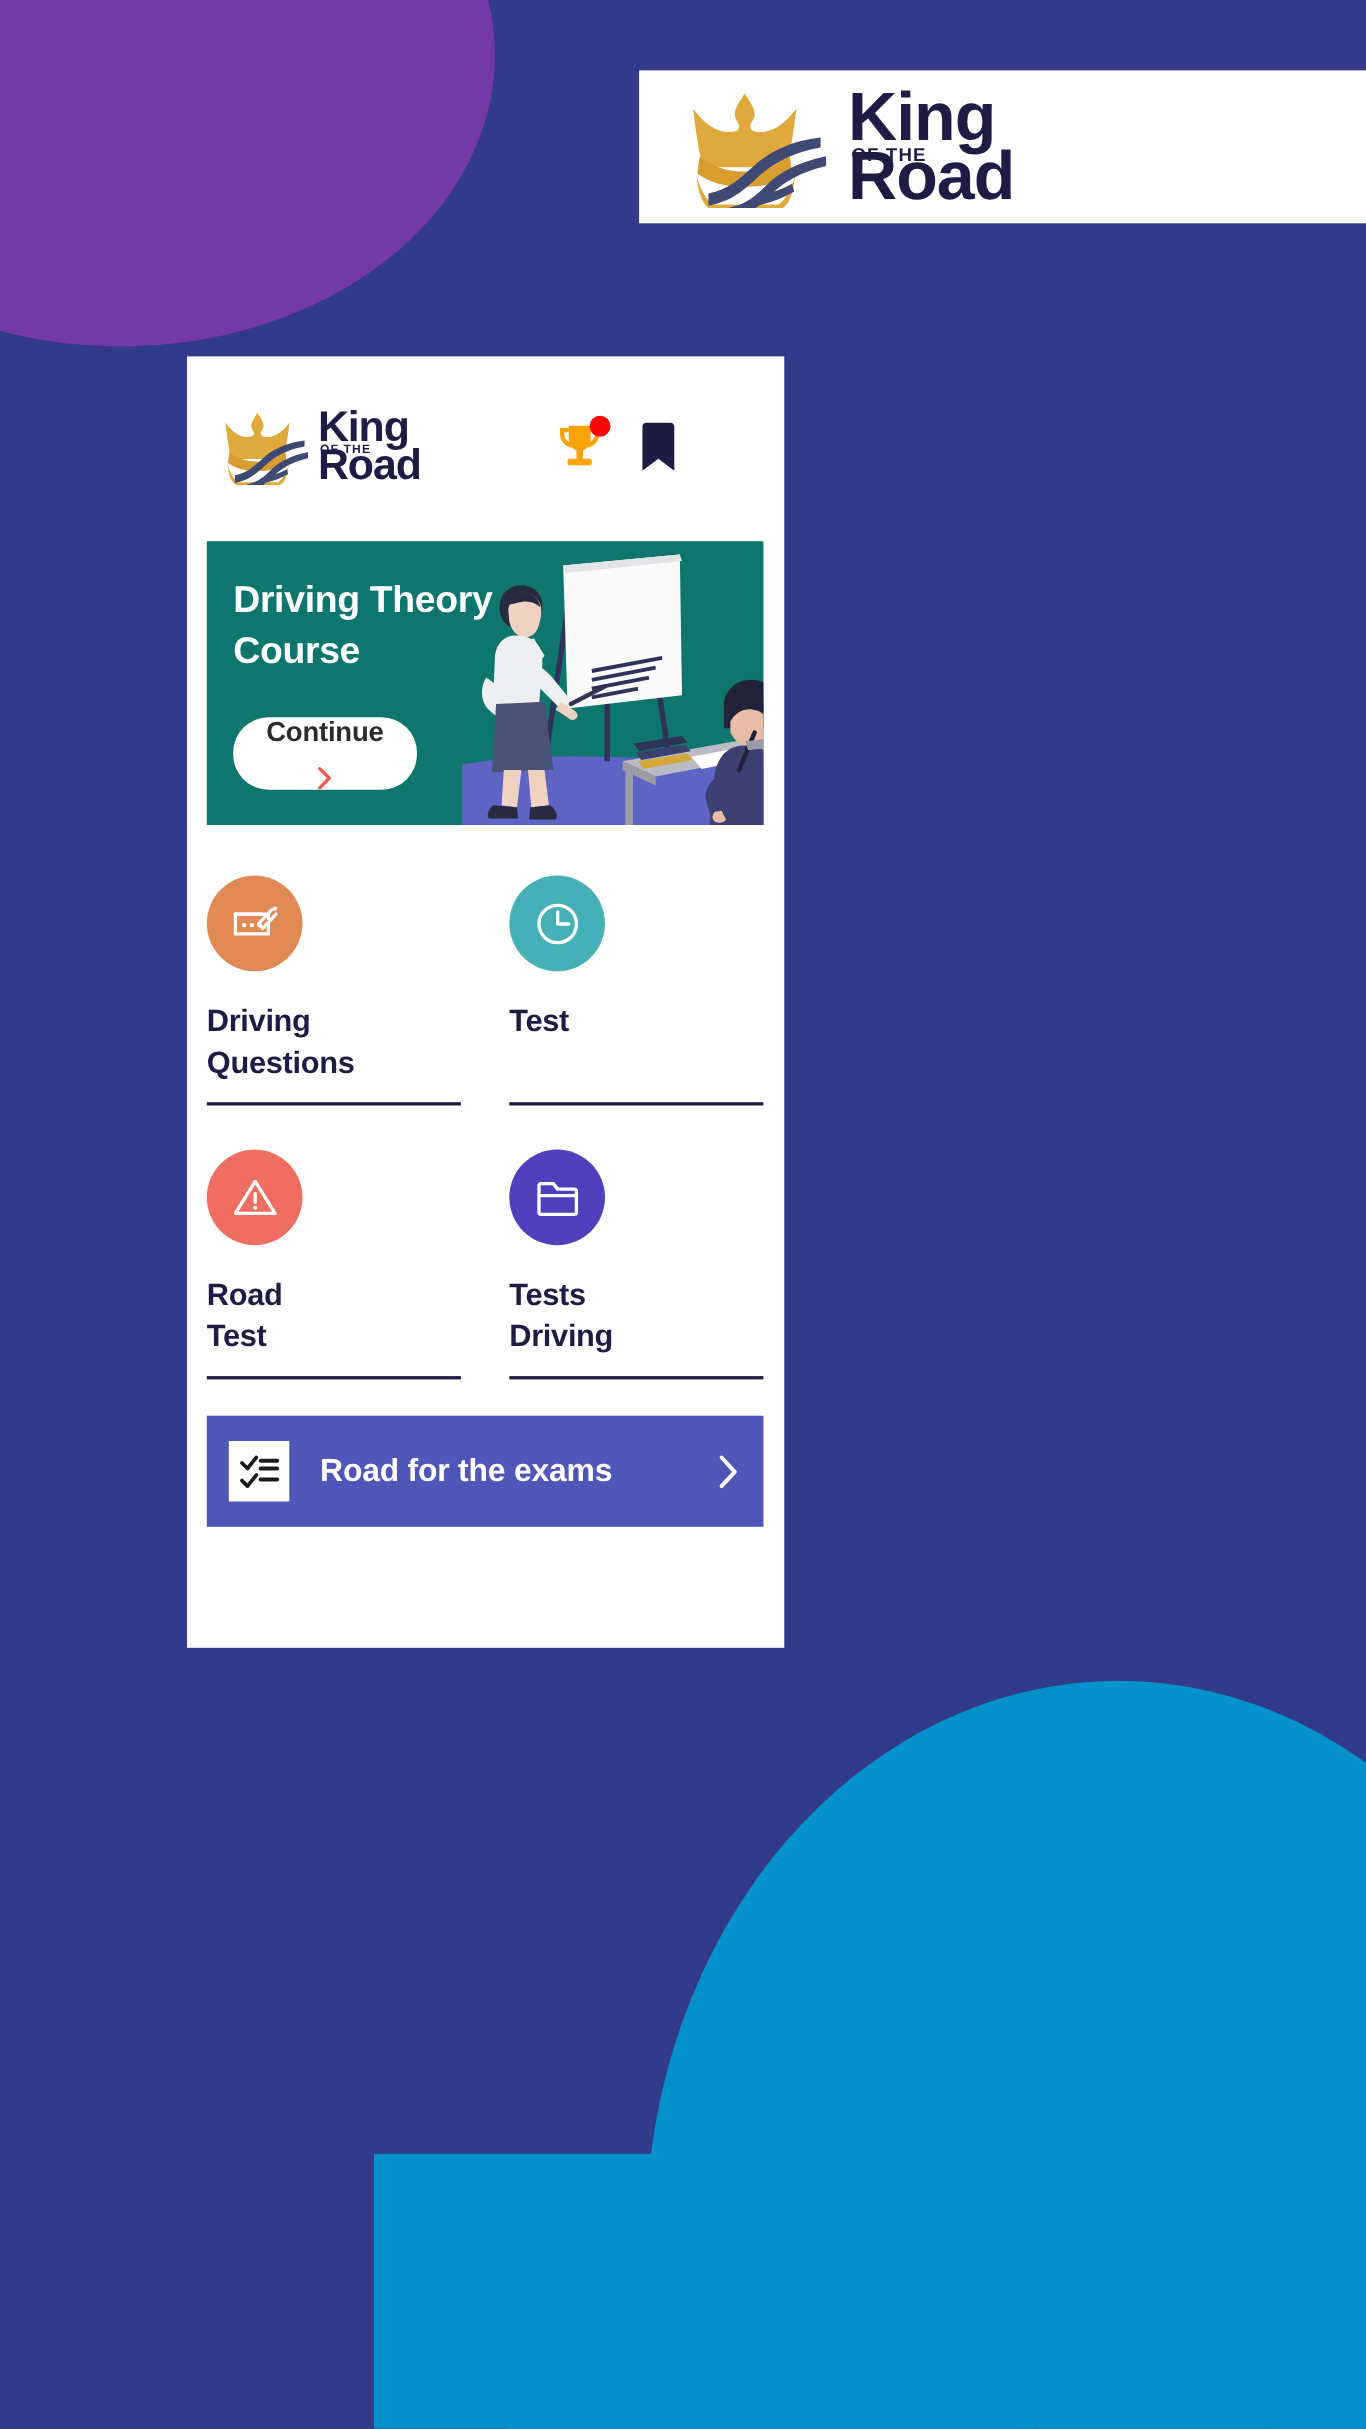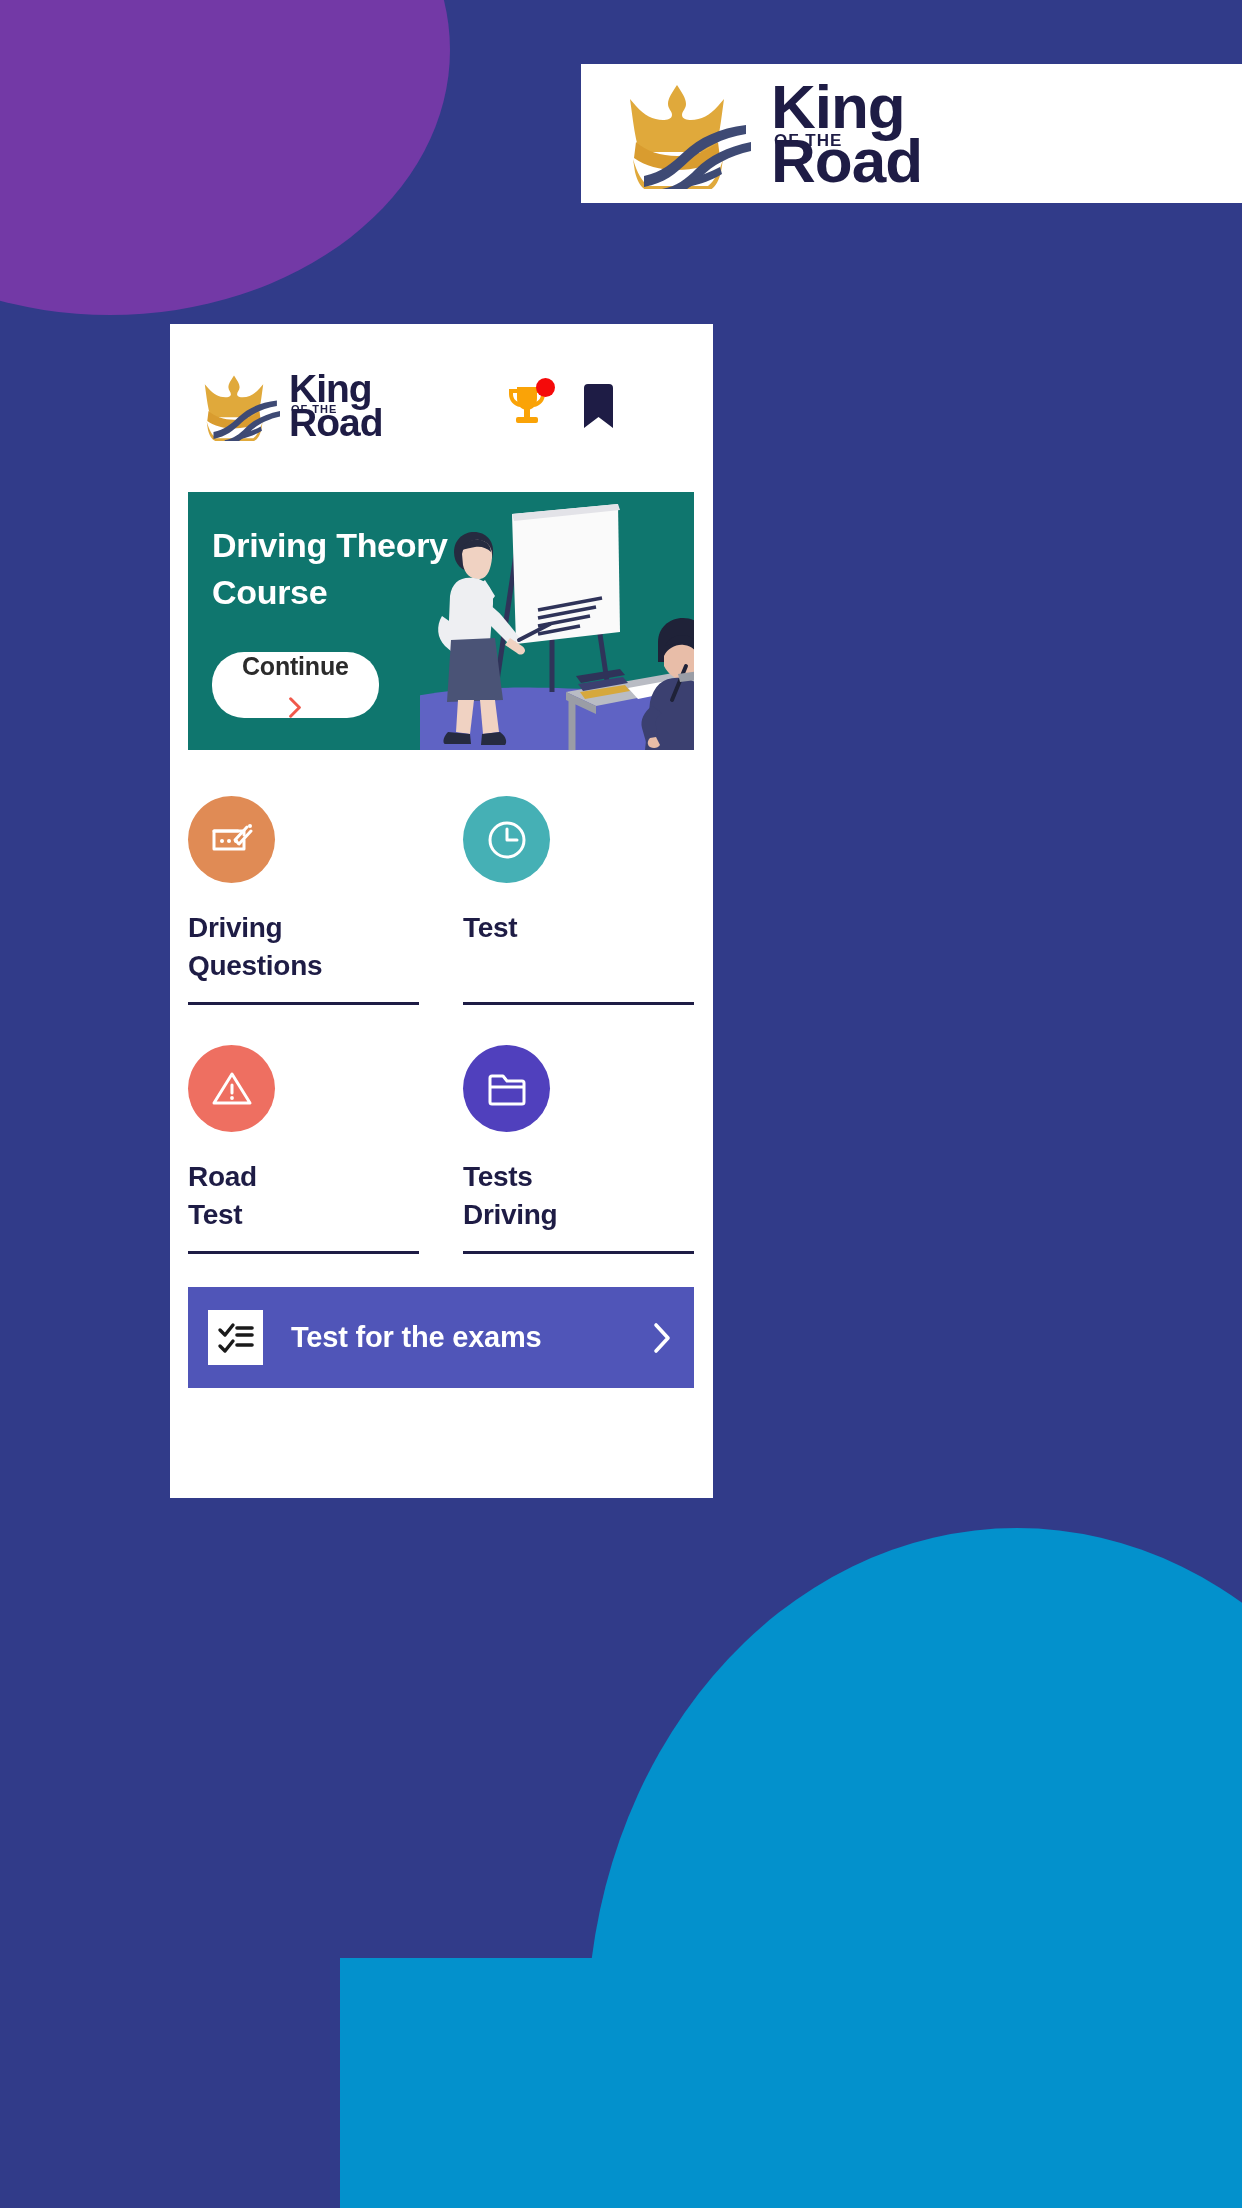--- a/index.html
+++ b/index.html
@@ -421,19 +421,19 @@
   <div class="tips">
     <div class="tips-icon">
       <svg width="38" height="34" viewBox="0 0 38 34">
         <path d="M3 9 L8 14 L16 4" fill="none" stroke="#1A1A1A" stroke-width="3.4" stroke-linecap="round" stroke-linejoin="round"></path>
         <path d="M3 25 L8 30 L16 20" fill="none" stroke="#1A1A1A" stroke-width="3.4" stroke-linecap="round" stroke-linejoin="round"></path>
         <path d="M20 7 H35" stroke="#1A1A1A" stroke-width="3.6" stroke-linecap="round"></path>
         <path d="M20 14 H35" stroke="#1A1A1A" stroke-width="3.6" stroke-linecap="round"></path>
         <path d="M20 24 H35" stroke="#1A1A1A" stroke-width="3.6" stroke-linecap="round"></path>
       </svg>
     </div>
-    <div class="tips-label">Test for the exams</div>
+    <div class="tips-label">Road for the exams</div>
     <svg class="tips-chev" width="20" height="32" viewBox="0 0 20 32">
       <path d="M4 3 L16 16 L4 29" fill="none" stroke="#FFFFFF" stroke-width="3.6" stroke-linecap="round" stroke-linejoin="round"></path>
     </svg>
   </div>
 
 </div>
 
 </body></html>

